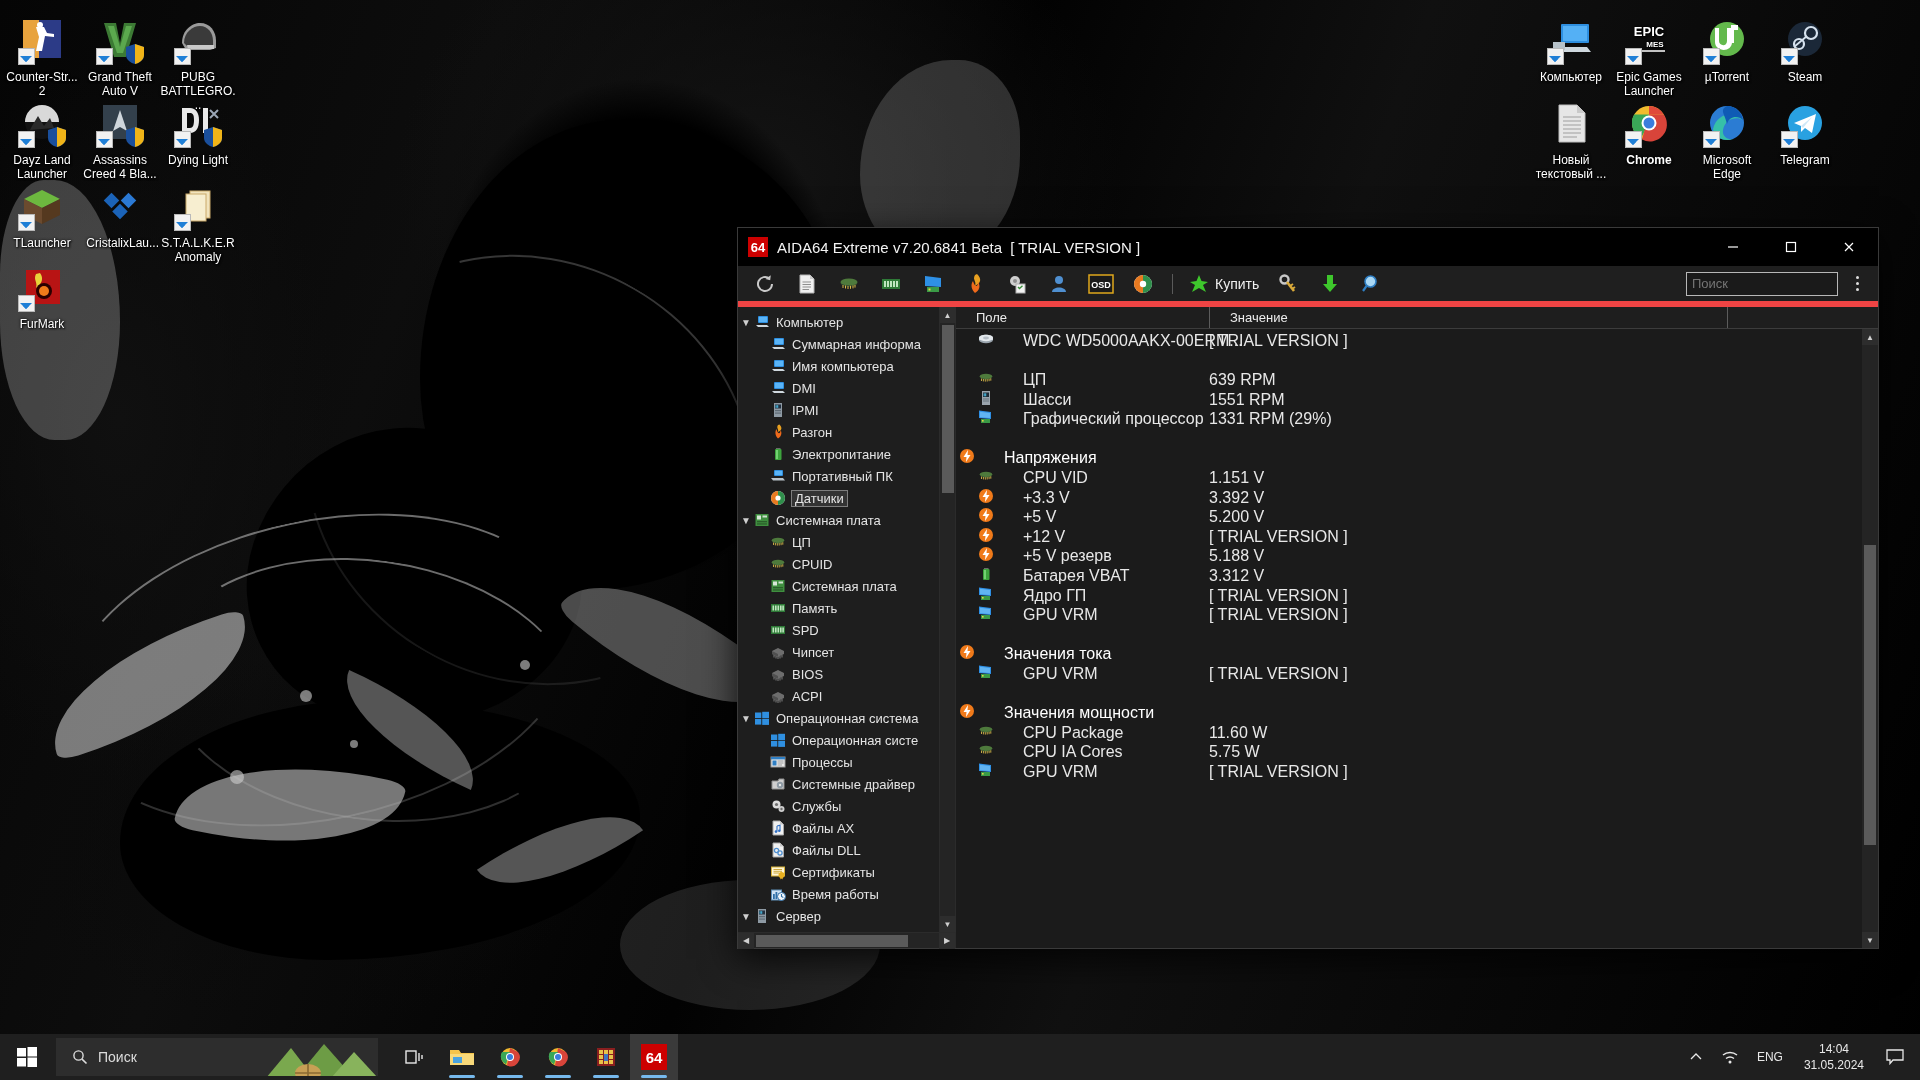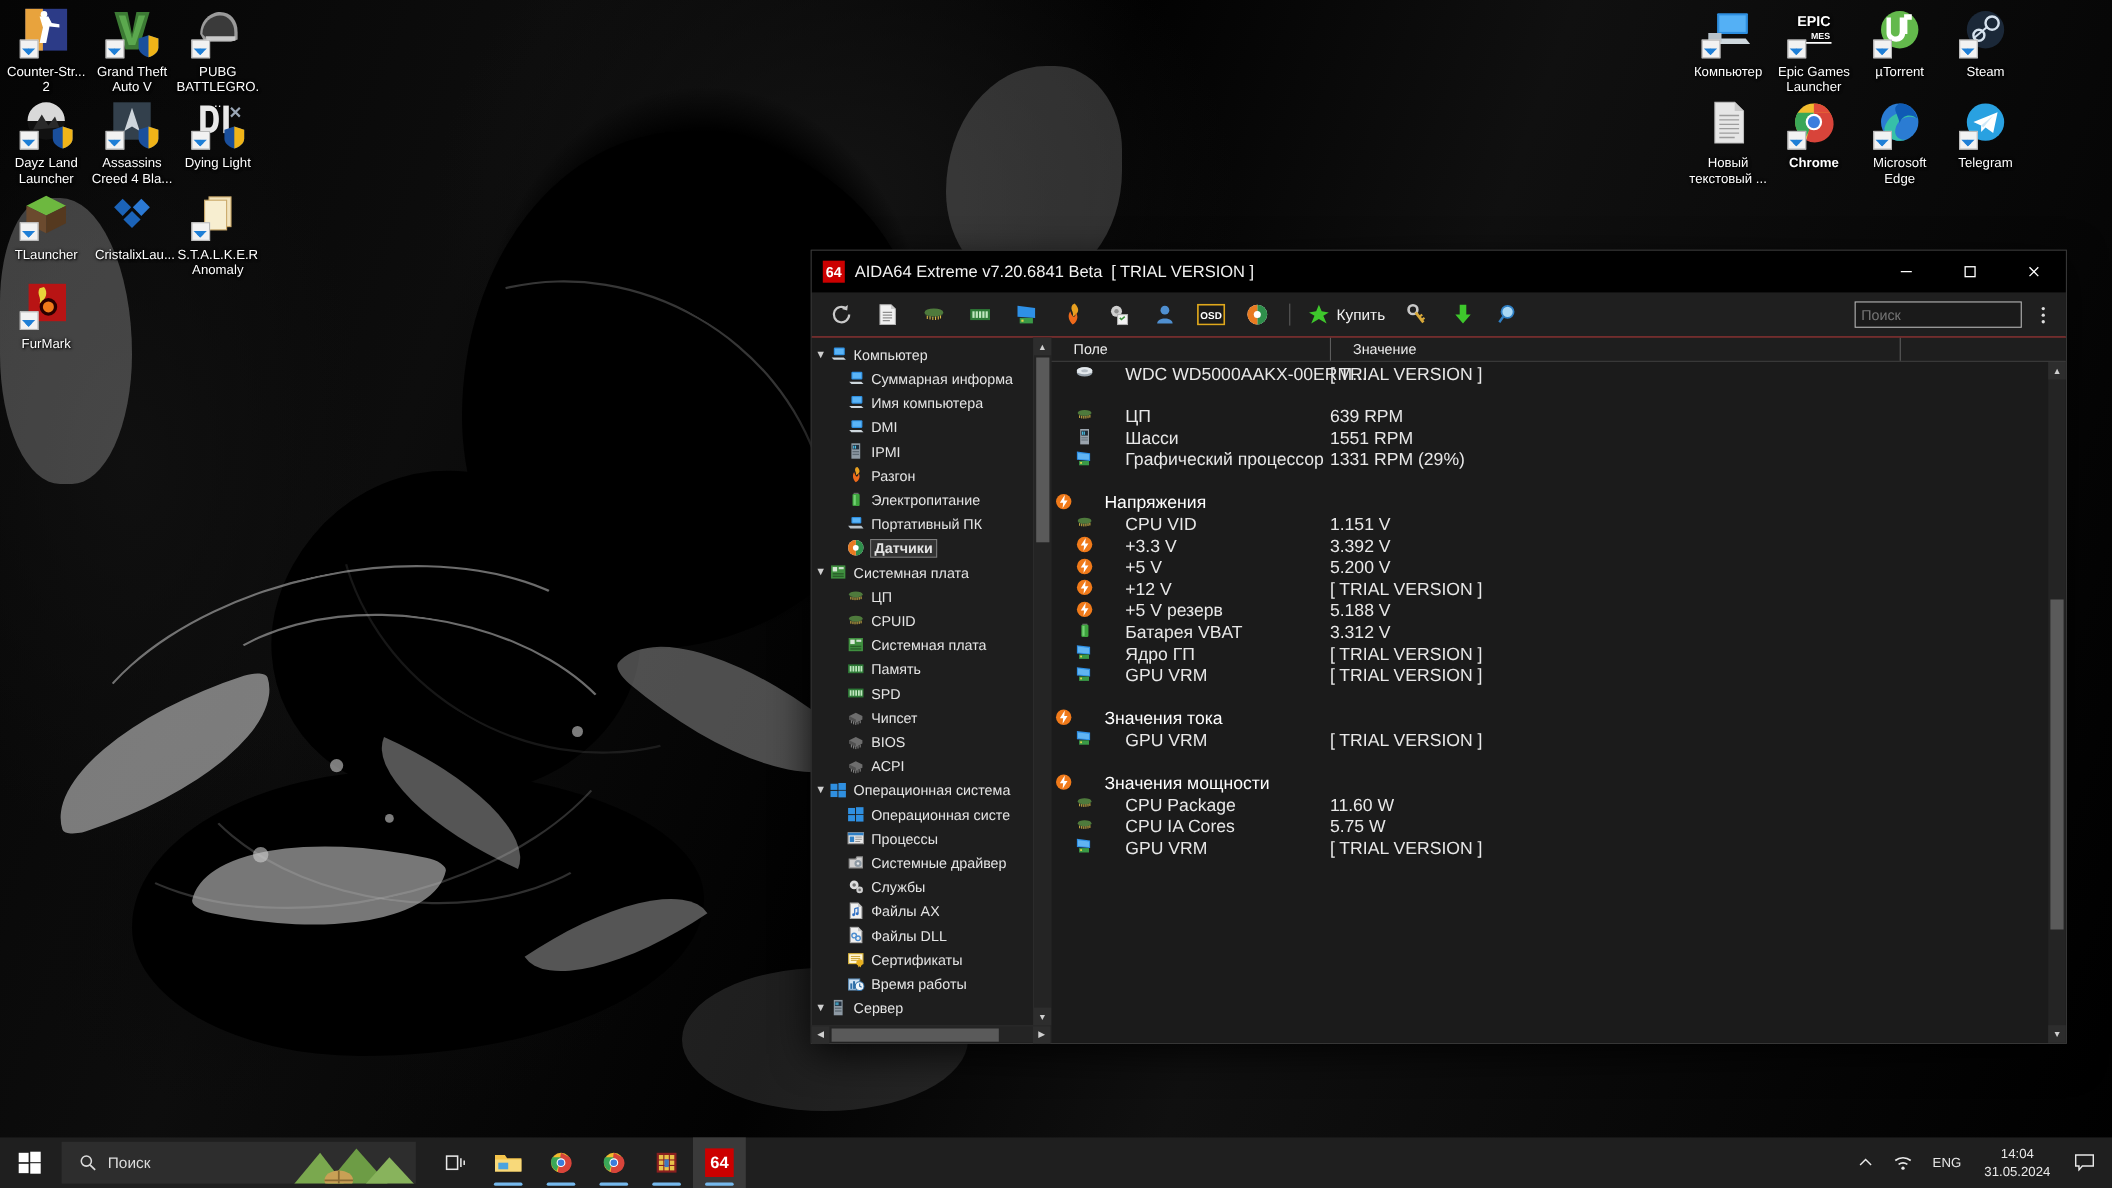--- a/index.html
+++ b/index.html
@@ -75,21 +75,21 @@
     text-align: center;
     color: #fff;
     font-size: 12px;
     line-height: 14px;
     text-shadow: 0 0 3px #000, 1px 1px 2px #000;
     cursor: default;
     user-select: none;
   }
   .icon-art {
     width: 48px; height: 48px;
-    margin: 0 auto 5px auto;
+    margin: 12px auto 5px auto;
     position: relative;
   }
   .shortcut-badge {
     position: absolute;
     left: 0; bottom: 0;
     width: 17px; height: 17px;
     background: #f2f2f2;
     border: 1px solid #b9b9b9;
     display: flex; align-items: center; justify-content: center;
   }
@@ -135,21 +135,21 @@
   #wincontrols { margin-left: auto; display: flex; height: 100%; }
   .wc {
     width: 58px; height: 100%;
     display: flex; align-items: center; justify-content: center;
     color: #fff; font-size: 14px;
   }
 
   #toolbar {
     height: 41px;
     background: #1f1f1f;
-    border-bottom: 1px solid #ef4444;
+    border-bottom: 6px solid #ef4444;
     display: flex; align-items: center;
     padding: 0 6px;
     flex: 0 0 41px;
   }
   .tbtn {
     width: 40px; height: 34px;
     display: flex; align-items: center; justify-content: center;
     margin: 0 1px;
     border-radius: 2px;
   }
@@ -200,21 +200,20 @@
     display: flex; align-items: center;
     font-size: 13px;
     color: #e4e4e4;
     white-space: nowrap;
     padding-right: 2px;
   }
   .tnode.sel .tlabel {
     background: #333;
     outline: 1px solid #7d7d7d;
     padding: 0 3px;
-    font-weight: bold;
   }
   .chev {
     width: 16px; text-align: center; color: #cfcfcf; font-size: 10px;
     flex: 0 0 16px;
   }
   .ticon { width: 17px; height: 16px; margin-right: 5px; flex: 0 0 17px; position: relative; }
   .tlabel { overflow: hidden; }
 
   
   #tvscroll {

